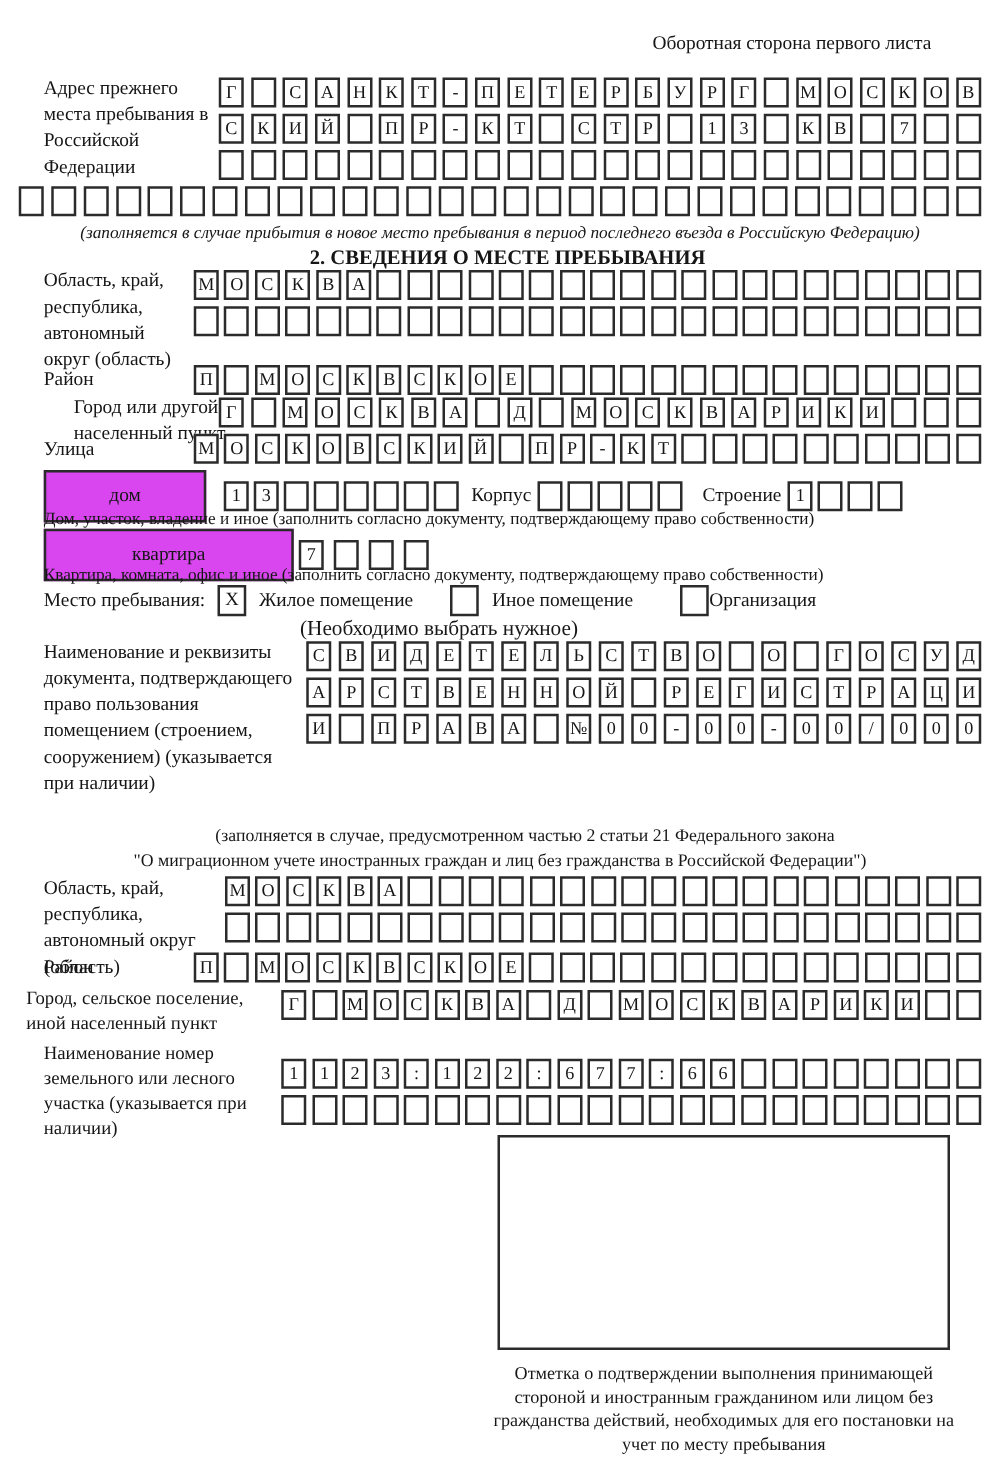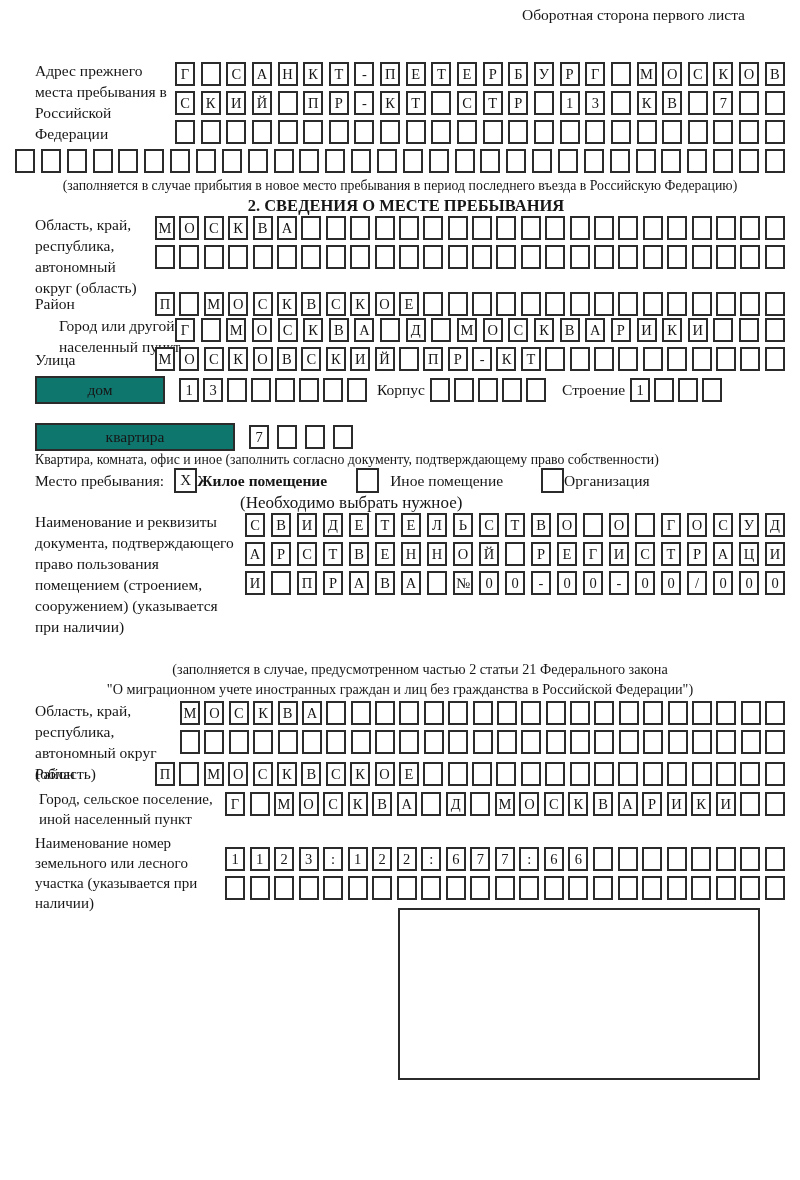--- a/index.html
+++ b/index.html
@@ -18,38 +18,38 @@
   .bold-title { font-weight: bold; font-size: 16.5px; }
   .box-row { display: flex; justify-content: space-between; }
   .cell {
     width: 20px; height: 24px; flex: 0 0 auto;
     border: 2px solid #2b2b2b; background: #fff;
     display: inline-flex; align-items: center; justify-content: center;
     font-size: 14.5px; line-height: 1;
   }
   .box-group { display: flex; gap: 4px; }
   .wide-box {
-    height: 28px; border: 2px solid #2b2b2b; background: #0f766e;
+    height: 42px; border: 2px solid #2b2b2b; background: #d946ef;
     display: flex; align-items: center; justify-content: center;
     font-size: 15.5px; flex: 0 0 auto;
   }
   .checkbox {
     width: 23px; height: 25px; border: 2px solid #2b2b2b; background: #fff;
     display: inline-flex; align-items: center; justify-content: center;
     font-size: 15px; flex: 0 0 auto;
   }
   .stamp-box { border: 2px solid #2b2b2b; background: #fff; }
   .inline-label { font-size: 15.5px; white-space: nowrap; text-align: center; }
 </style>
 </head>
 <body>
 
 <div class="page">
 
-  <div class="abs label" style="top:4px; right:55px;">Оборотная сторона первого листа</div>
+  <div class="abs label" style="top:24px; right:55px;">Оборотная сторона первого листа</div>
 
   <div class="abs label" style="left:35px; top:60px; width:138px;">Адрес прежнего места пребывания в Российской Федерации</div>
   <div class="abs box-row" style="left:175px; top:62px; width:610px;">
       <span class="cell">Г</span>
       <span class="cell"></span>
       <span class="cell">С</span>
       <span class="cell">А</span>
       <span class="cell">Н</span>
       <span class="cell">К</span>
       <span class="cell">Т</span>
@@ -148,21 +148,21 @@
       <span class="cell"></span>
       <span class="cell"></span>
       <span class="cell"></span>
       <span class="cell"></span>
       <span class="cell"></span>
       <span class="cell"></span>
       <span class="cell"></span>
       <span class="cell"></span>
       <span class="cell"></span>
     </div>
-  <div class="abs caption center" style="top:177px;">(заполняется в случае прибытия в новое место пребывания в период последнего въезда в Российскую Федерацию)</div>
+  <div class="abs caption center" style="top:177px;font-style:italic;">(заполняется в случае прибытия в новое место пребывания в период последнего въезда в Российскую Федерацию)</div>
 
   <div class="abs center bold-title" style="top:196px;padding-left:12px;">2. СВЕДЕНИЯ О МЕСТЕ ПРЕБЫВАНИЯ</div>
 
   <div class="abs label" style="left:35px; top:214px; width:118px;">Область, край, республика, автономный округ (область)</div>
   <div class="abs box-row" style="left:155px; top:216px; width:630px;">
       <span class="cell">М</span>
       <span class="cell">О</span>
       <span class="cell">С</span>
       <span class="cell">К</span>
       <span class="cell">В</span>
@@ -326,36 +326,37 @@
         <span class="cell"></span>
       </div>
     <span class="inline-label" style="margin-right:5px;">Строение</span>
     <div class="box-group">
         <span class="cell">1</span>
         <span class="cell"></span>
         <span class="cell"></span>
         <span class="cell"></span>
       </div>
   </div>
+  <div class="abs caption" style="left:35px; top:406px;">Дом, участок, владение и иное (заполнить согласно документу, подтверждающему право собственности)</div>
 
   <div class="abs" style="left:35px; top:423px; display:flex; align-items:center;">
-    <div class="wide-box" style="width:200px; margin-right:14px;">квартира</div>
+    <div class="wide-box" style="width:200px; margin-right:4px;">квартира</div>
     <div class="box-group" style="gap:8px;">
         <span class="cell">7</span>
         <span class="cell"></span>
         <span class="cell"></span>
         <span class="cell"></span>
       </div>
   </div>
   <div class="abs caption" style="left:35px; top:451px;">Квартира, комната, офис и иное (заполнить согласно документу, подтверждающему право собственности)</div>
 
   <div class="abs" style="left:35px; top:468px; display:flex; align-items:center;">
     <span class="inline-label">Место пребывания:</span>
     <span class="checkbox" style="margin-left:10px;">X</span>
-    <span class="inline-label" style="font-weight:bold;">Жилое помещение</span>
+    <span class="inline-label" style="margin-left:10px;">Жилое помещение</span>
     <span class="checkbox" style="margin-left:29px;"></span>
     <span class="inline-label" style="margin-left:11px;">Иное помещение</span>
     <span class="checkbox" style="margin-left:38px;"></span>
     <span class="inline-label" style="">Организация</span>
   </div>
   <div class="abs caption" style="left:240px; top:494px; font-size:17px;">(Необходимо выбрать нужное)</div>
 
   <div class="abs label" style="left:35px; top:511px; width:208px;">Наименование и реквизиты документа, подтверждающего право пользования помещением (строением, сооружением) (указывается при наличии)</div>
   <div class="abs box-row" style="left:245px; top:513px; width:540px;">
       <span class="cell">С</span>
@@ -509,21 +510,21 @@
       <span class="cell"></span>
       <span class="cell"></span>
       <span class="cell"></span>
       <span class="cell"></span>
       <span class="cell"></span>
       <span class="cell"></span>
       <span class="cell"></span>
       <span class="cell"></span>
     </div>
 
-  <div class="abs label-sm" style="left:39px; top:789px; width:190px;">Город, сельское поселение, иной населенный пункт</div>
+  <div class="abs label-sm" style="left:21px; top:789px; width:190px;">Город, сельское поселение, иной населенный пункт</div>
   <div class="abs box-row" style="left:225px; top:792px; width:560px;">
       <span class="cell">Г</span>
       <span class="cell"></span>
       <span class="cell">М</span>
       <span class="cell">О</span>
       <span class="cell">С</span>
       <span class="cell">К</span>
       <span class="cell">В</span>
       <span class="cell">А</span>
       <span class="cell"></span>
@@ -589,14 +590,15 @@
       <span class="cell"></span>
       <span class="cell"></span>
       <span class="cell"></span>
       <span class="cell"></span>
       <span class="cell"></span>
       <span class="cell"></span>
       <span class="cell"></span>
     </div>
 
   <div class="abs stamp-box" style="left:398px; top:908px; width:362px; height:172px;"></div>
+  <div class="abs" style="left:388px; top:1090px; width:382px; text-align:center; font-size:14.5px; line-height:19px;">Отметка о подтверждении выполнения принимающей стороной и иностранным гражданином или лицом без гражданства действий, необходимых для его постановки на учет по месту пребывания</div>
 
 </div>
 
 </body></html>

